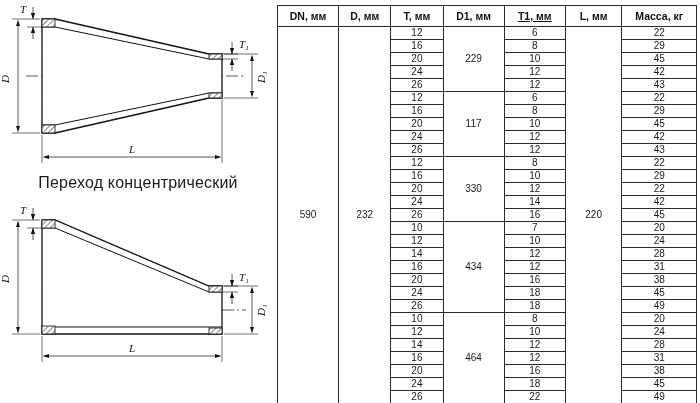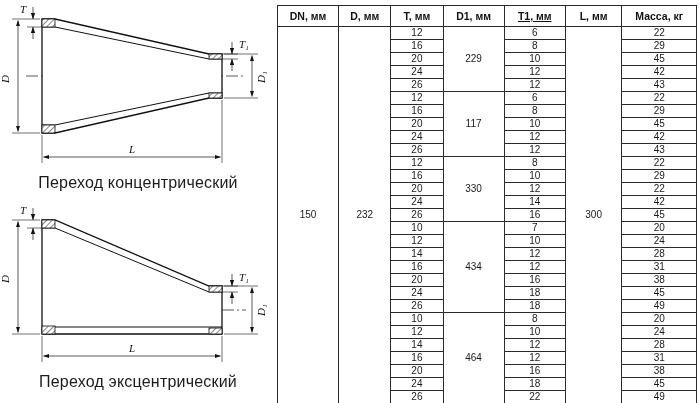--- a/index.html
+++ b/index.html
@@ -188,46 +188,45 @@
           <text x="263" y="108" text-anchor="middle" transform="rotate(-90 263 108)">D₁</text>
         </g>
 
         <g>
           <line class="ext" x1="40" y1="134" x2="40" y2="160"></line>
           <line class="ext" x1="220" y1="134" x2="220" y2="160"></line>
           <line class="dim" x1="41.5" y1="154" x2="218.5" y2="154" marker-start="url(#arr)" marker-end="url(#arr)"></line>
           <text x="130" y="150" text-anchor="middle">L</text>
         </g>
       </svg>
-      <div class="drawing-caption">Переход эксцентрический</div>
     </div>
 
   </div>
 
   <div class="table-panel">
     <table class="spec">
       <thead>
         <tr>
             <th>DN, мм</th>
             <th>D, мм</th>
             <th>T, мм</th>
             <th>D1, мм</th>
             <th>T1, мм</th>
             <th>L, мм</th>
             <th>Масса, кг</th>
           </tr>
       </thead>
       <tbody>
           <tr>
-            <td rowspan="29">150</td>
+            <td rowspan="29">590</td>
             <td rowspan="29">232</td>
             <td>12</td>
             <td rowspan="5">229</td>
             <td>6</td>
-            <td rowspan="29">300</td>
+            <td rowspan="29">220</td>
             <td>22</td>
           </tr>
           <tr>
             <td>16</td>
             <td>8</td>
             <td>29</td>
           </tr>
           <tr>
             <td>20</td>
             <td>10</td>

